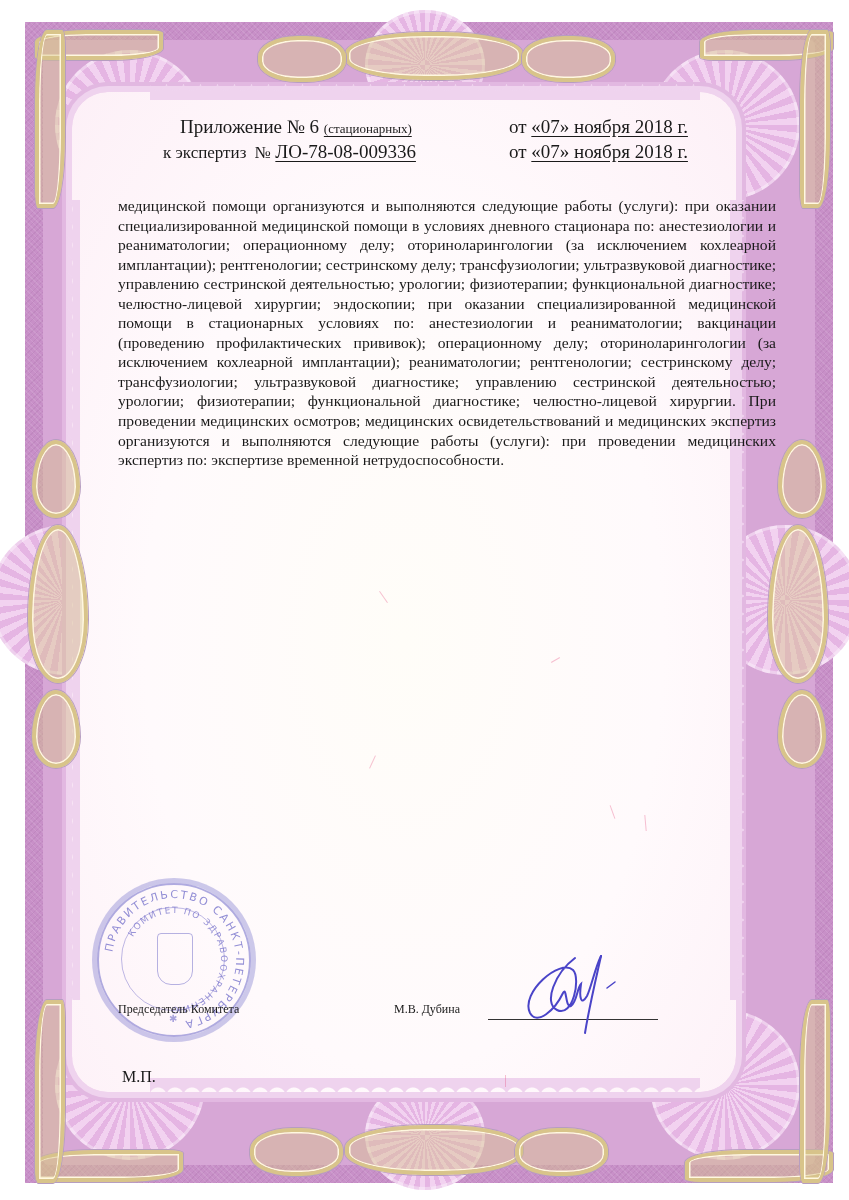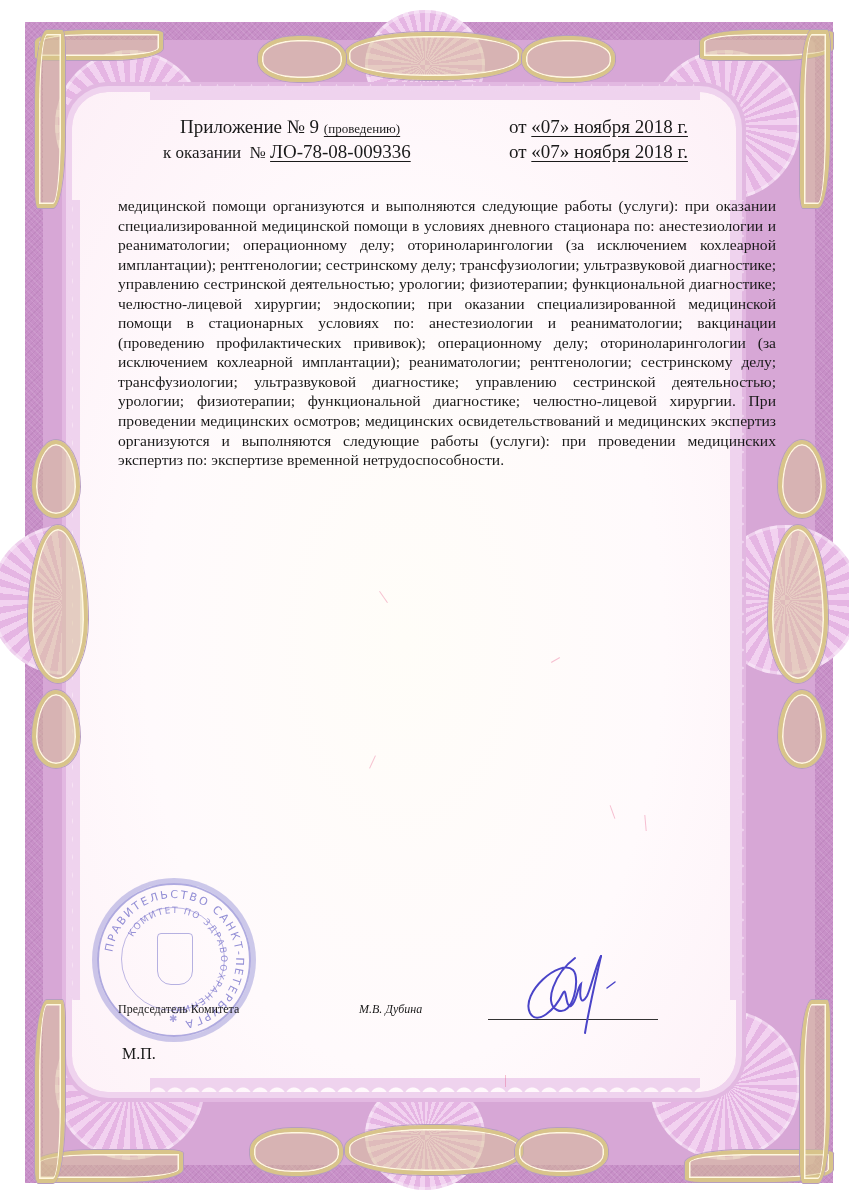--- a/index.html
+++ b/index.html
@@ -78,26 +78,26 @@
     .lic-num { font-size: 19px; }
 
     .body-text {
       position: absolute; left: 118px; top: 196px; width: 658px;
       font-size: 15.6px; line-height: 19.55px;
       text-align: justify; text-align-last: left;
     }
 
     .sign-row { position: absolute; top: 1002px; font-size: 12px; white-space: nowrap; }
     .sign-role { left: 118px; }
-    .sign-name { left: 359px; font-style: italic; }
+    .sign-name { left: 394px; }
     .sign-line {
       position: absolute; left: 488px; top: 1019px; width: 170px; height: 1px;
       background: #333;
     }
-    .mp { position: absolute; left: 122px; top: 1045px; font-size: 16px; }
+    .mp { position: absolute; left: 122px; top: 1068px; font-size: 16px; }
 
     
     .seal {
       position: absolute; left: 97px; top: 883px; width: 150px; height: 150px;
       border-radius: 50%; border: 2px solid rgba(110,105,200,0.55);
       box-shadow: 0 0 0 4px rgba(255,255,255,0) , 0 0 0 5px rgba(110,105,200,0.35);
     }
     .seal-inner {
       position: absolute; left: 22px; top: 22px; width: 102px; height: 102px;
       border-radius: 50%; border: 1px solid rgba(110,105,200,0.45);
@@ -159,25 +159,25 @@
 
 <div class="fiber" style="left:383px;top:590px;height:14px;transform:rotate(-35deg);"></div>
 <div class="fiber" style="left:555px;top:655px;height:10px;transform:rotate(60deg);"></div>
 <div class="fiber" style="left:372px;top:755px;height:14px;transform:rotate(25deg);"></div>
 <div class="fiber" style="left:612px;top:805px;height:14px;transform:rotate(-20deg);"></div>
 <div class="fiber" style="left:645px;top:815px;height:16px;transform:rotate(-5deg);"></div>
 <div class="fiber" style="left:505px;top:1075px;height:12px;"></div>
 
 <div class="header">
   <div class="hdr-row r1">
-    <span>Приложение № 9</span>
-    <span class="small-u">(проведению)</span>
+    <span>Приложение № 6</span>
+    <span class="small-u">(стационарных)</span>
   </div>
   <div class="hdr-row r2">
-    <span>к оказании</span>&nbsp;
+    <span>к экспертиз</span>&nbsp;
     <span>№</span>
     <span class="u lic-num">ЛО-78-08-009336</span>
   </div>
   <div class="hdr-date d1">
     <span>от</span>
     <span class="u">«07»  ноября  2018 г.</span>
   </div>
   <div class="hdr-date d2">
     <span>от</span>
     <span class="u">«07»  ноября  2018 г.</span>

